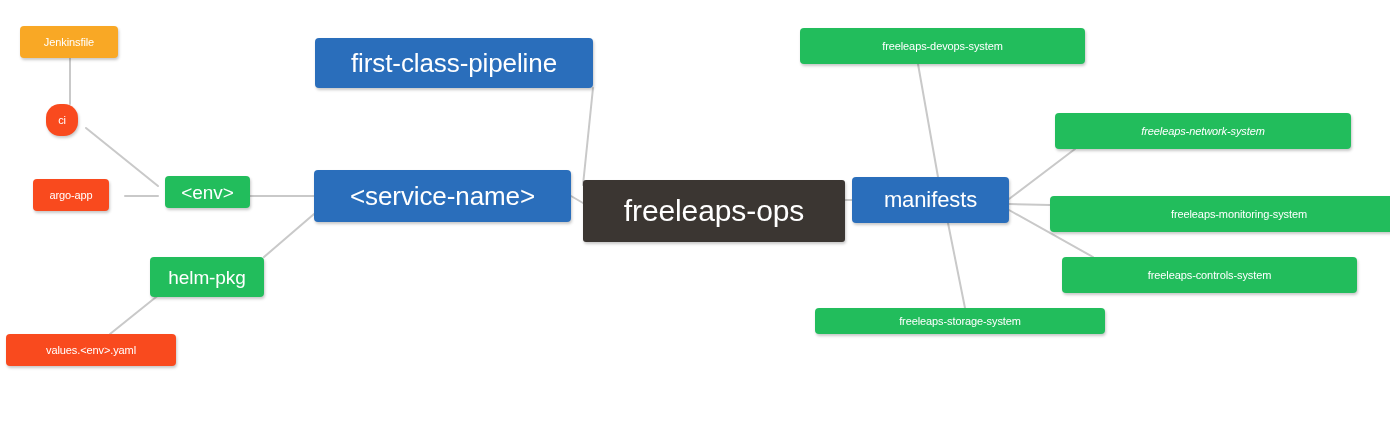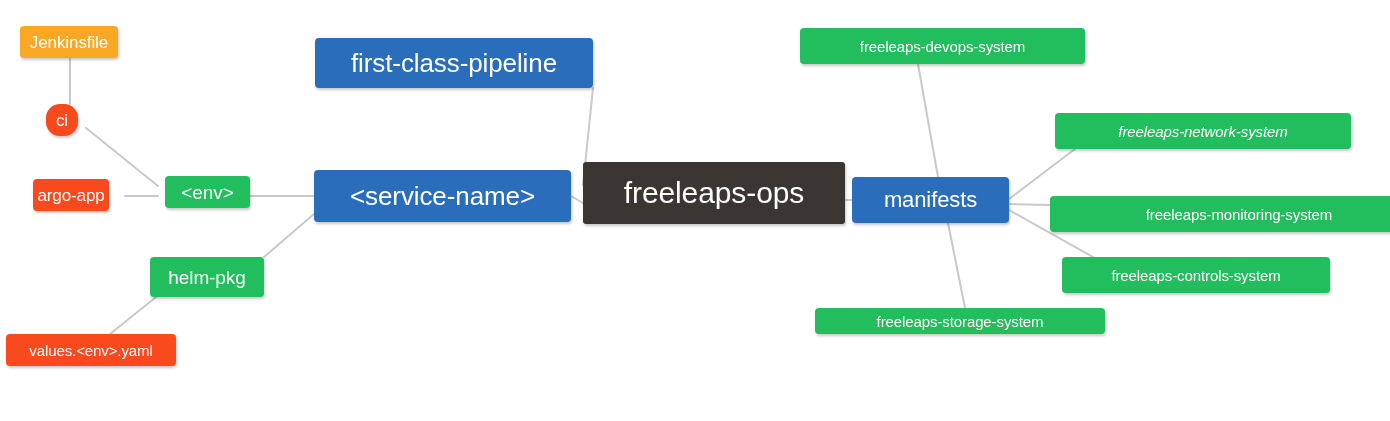--- a/index.html
+++ b/index.html
@@ -56,22 +56,22 @@
   .node.orange {
     background: #f9a825;
   }
   .node.red {
     background: #f94a1e;
   }
   .size-xl { font-size: 30px; }
   .size-lg { font-size: 26px; }
   .size-md { font-size: 22px; }
   .size-sm { font-size: 19px; }
-  .size-xs { font-size: 15px; }
-  .size-xxs { font-size: 17px; }
+  .size-xs { font-size: 11px; }
+  .size-xxs { font-size: 11px; }
 </style>
 </head>
 <body>
 
 <div id="mindmap">
   <svg id="edge-layer" viewBox="0 0 1390 421" width="1390" height="421">
       <line x1="583" y1="203" x2="571" y2="196" stroke="#c9c9c9" stroke-width="2" stroke-linecap="round"></line>
       <line x1="583" y1="185" x2="593" y2="88" stroke="#c9c9c9" stroke-width="2" stroke-linecap="round"></line>
       <line x1="845" y1="200" x2="852" y2="200" stroke="#c9c9c9" stroke-width="2" stroke-linecap="round"></line>
       <line x1="314" y1="196" x2="243" y2="196" stroke="#c9c9c9" stroke-width="2" stroke-linecap="round"></line>
@@ -80,21 +80,21 @@
       <line x1="70" y1="104" x2="70" y2="58" stroke="#c9c9c9" stroke-width="2" stroke-linecap="round"></line>
       <line x1="158" y1="196" x2="125" y2="196" stroke="#c9c9c9" stroke-width="2" stroke-linecap="round"></line>
       <line x1="176" y1="281" x2="110" y2="334" stroke="#c9c9c9" stroke-width="2" stroke-linecap="round"></line>
       <line x1="938" y1="177" x2="918" y2="64" stroke="#c9c9c9" stroke-width="2" stroke-linecap="round"></line>
       <line x1="1009" y1="199" x2="1075" y2="149" stroke="#c9c9c9" stroke-width="2" stroke-linecap="round"></line>
       <line x1="1009" y1="204" x2="1050" y2="205" stroke="#c9c9c9" stroke-width="2" stroke-linecap="round"></line>
       <line x1="1009" y1="210" x2="1093" y2="257" stroke="#c9c9c9" stroke-width="2" stroke-linecap="round"></line>
       <line x1="948" y1="223" x2="965" y2="308" stroke="#c9c9c9" stroke-width="2" stroke-linecap="round"></line>
     </svg>
   <div id="node-layer">
-      <div class="node root size-xl" style="left: 583px; top: 162px; width: 262px; height: 62px; text-align: center;">
+      <div class="node root size-xl" style="left: 583px; top: 180px; width: 262px; height: 62px; text-align: center;">
         <span>freeleaps-ops</span>
       </div>
       <div class="node blue size-lg" style="left: 314px; top: 170px; width: 257px; height: 52px;">
         <span>&lt;service-name&gt;</span>
       </div>
       <div class="node blue size-lg" style="left: 315px; top: 38px; width: 278px; height: 50px;">
         <span>first-class-pipeline</span>
       </div>
       <div class="node blue size-md" style="left: 852px; top: 177px; width: 157px; height: 46px;">
         <span>manifests</span>
@@ -119,20 +119,20 @@
       </div>
       <div class="node green size-xs" style="left: 800px; top: 28px; width: 285px; height: 36px;">
         <span>freeleaps-devops-system</span>
       </div>
       <div class="node green size-xs" style="left: 1055px; top: 113px; width: 296px; height: 36px; font-style: italic;">
         <span>freeleaps-network-system</span>
       </div>
       <div class="node green size-xs" style="left: 1050px; top: 196px; width: 378px; height: 36px;">
         <span>freeleaps-monitoring-system</span>
       </div>
-      <div class="node green size-xs" style="left: 1062px; top: 257px; width: 268px; height: 36px;">
+      <div class="node green size-xs" style="left: 1062px; top: 257px; width: 295px; height: 36px;">
         <span>freeleaps-controls-system</span>
       </div>
       <div class="node green size-xs" style="left: 815px; top: 308px; width: 290px; height: 26px;">
         <span>freeleaps-storage-system</span>
       </div>
     </div>
 </div>
 
 </body></html>

